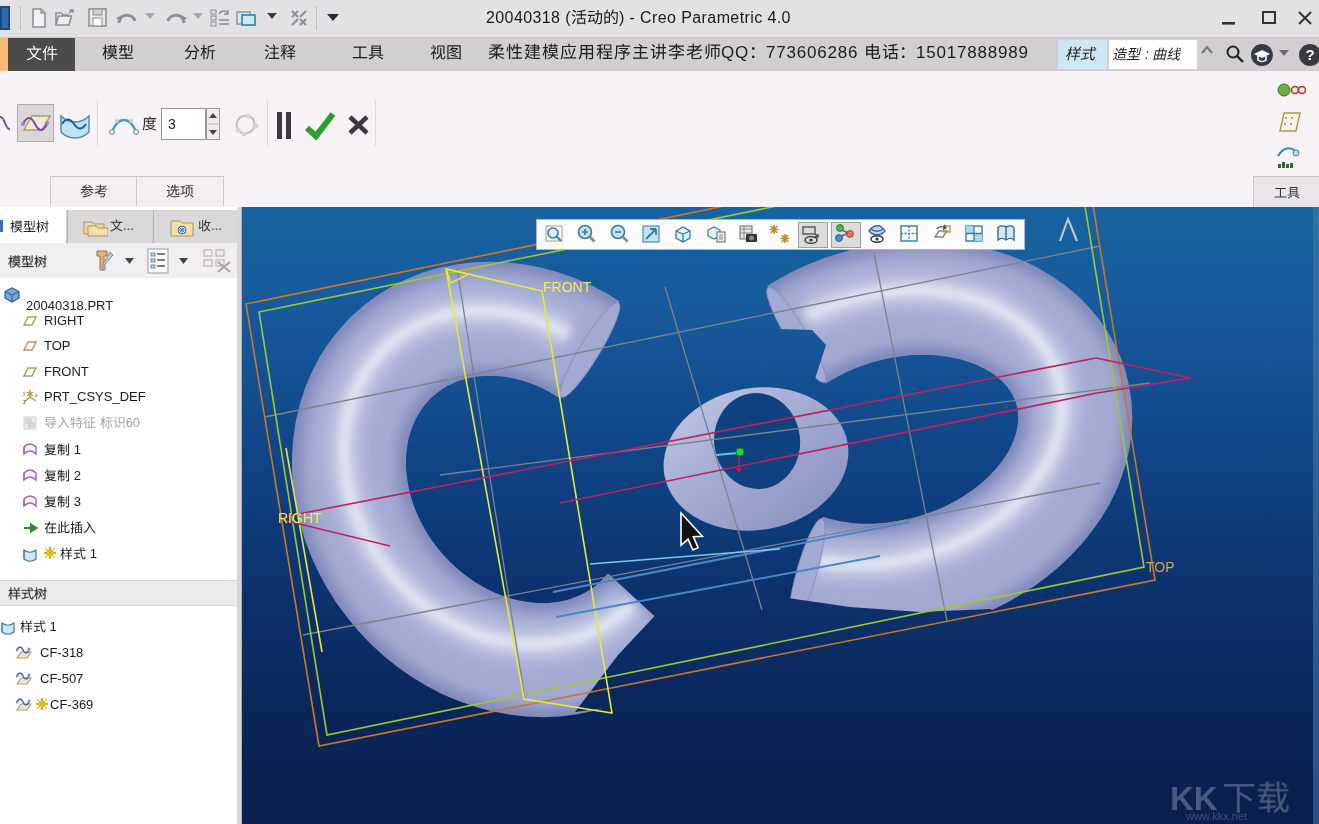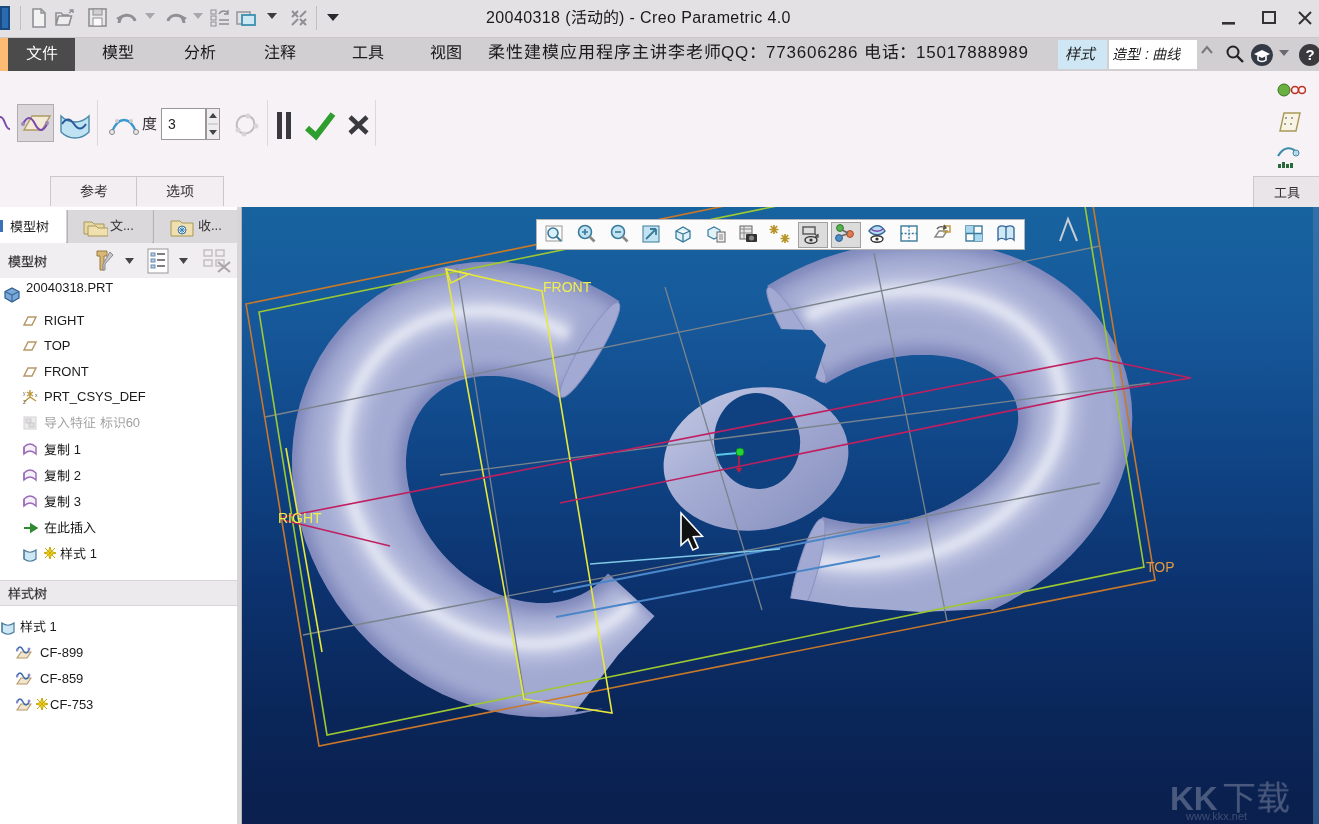--- a/index.html
+++ b/index.html
@@ -396,21 +396,21 @@
           <rect x="14" y="12" width="8" height="6" fill="none" stroke="#c0bcc0" stroke-width="1.4"></rect>
           <path d="M16 14 l12 10 m0-10 l-12 10" stroke="#a8a4a8" stroke-width="2"></path>
         </svg>
       </div>
     </div>
     <div class="abs" style="left:0;top:278px;width:237px;height:546px;background:#fff;font-size:13px;color:#1a1a1a">
       <svg class="abs" style="left:4px;top:9px" width="16" height="16" viewBox="0 0 16 16">
         <path d="M8 1 L15 4.5 L15 11 L8 15 L1 11 L1 4.5 Z" fill="#7aa8d8" stroke="#2a5a8a" stroke-width="1.2"></path>
         <path d="M1 4.5 L8 8 L15 4.5 M8 8 L8 15" fill="none" stroke="#3a6a9a" stroke-width="1.2"></path>
       </svg>
-      <div class="abs" style="left:26px;top:2px">20040318.PRT</div>
+      <div class="abs" style="left:26px;top:20px">20040318.PRT</div>
       <svg class="abs" style="left:22px;top:35px" width="16" height="16" viewBox="0 0 16 16">
         <path d="M2 12 L6 4 L14 4 L10 12 Z" fill="none" stroke="#b89868" stroke-width="1.5"></path>
       </svg>
       <div class="abs" style="left:44px;top:35px">RIGHT</div>
       <svg class="abs" style="left:22px;top:60px" width="16" height="16" viewBox="0 0 16 16">
         <path d="M2 12 L6 4 L14 4 L10 12 Z" fill="none" stroke="#b89868" stroke-width="1.5"></path>
       </svg>
       <div class="abs" style="left:44px;top:60px">TOP</div>
       <svg class="abs" style="left:22px;top:86px" width="16" height="16" viewBox="0 0 16 16">
         <path d="M2 12 L6 4 L14 4 L10 12 Z" fill="none" stroke="#b89868" stroke-width="1.5"></path>
@@ -544,38 +544,38 @@
             <use href="#u6837" x="0"></use>
             <use href="#u5F0F" x="1000"></use>
           </g>
         </svg>&nbsp;1</div>
       <svg class="abs" style="left:16px;top:367px" width="16" height="16" viewBox="0 0 16 16">
         <path d="M1 13 L5 7 L15 7 L11 13 Z" fill="#f0e6cc" stroke="#b89868" stroke-width="1.2"></path>
         <path d="M1 5 c2-4 4-4 6 0 s4 4 6 0" fill="none" stroke="#3a6ab0" stroke-width="1.6"></path>
         <circle cx="1" cy="5" r="1.5" fill="#8888cc"></circle>
         <circle cx="13" cy="4" r="1.5" fill="#8888cc"></circle>
       </svg>
-      <div class="abs" style="left:40px;top:367px">CF-899</div>
+      <div class="abs" style="left:40px;top:367px">CF-318</div>
       <svg class="abs" style="left:16px;top:393px" width="16" height="16" viewBox="0 0 16 16">
         <path d="M1 13 L5 7 L15 7 L11 13 Z" fill="#f0e6cc" stroke="#b89868" stroke-width="1.2"></path>
         <path d="M1 5 c2-4 4-4 6 0 s4 4 6 0" fill="none" stroke="#3a6ab0" stroke-width="1.6"></path>
         <circle cx="1" cy="5" r="1.5" fill="#8888cc"></circle>
         <circle cx="13" cy="4" r="1.5" fill="#8888cc"></circle>
       </svg>
-      <div class="abs" style="left:40px;top:393px">CF-859</div>
+      <div class="abs" style="left:40px;top:393px">CF-507</div>
       <svg class="abs" style="left:16px;top:419px" width="16" height="16" viewBox="0 0 16 16">
         <path d="M1 13 L5 7 L15 7 L11 13 Z" fill="#f0e6cc" stroke="#b89868" stroke-width="1.2"></path>
         <path d="M1 5 c2-4 4-4 6 0 s4 4 6 0" fill="none" stroke="#3a6ab0" stroke-width="1.6"></path>
         <circle cx="1" cy="5" r="1.5" fill="#8888cc"></circle>
         <circle cx="13" cy="4" r="1.5" fill="#8888cc"></circle>
       </svg>
       <svg class="abs" style="left:34px;top:418px" width="16" height="16" viewBox="0 0 16 16">
         <path d="M8 2 L9.5 6.5 L14 8 L9.5 9.5 L8 14 L6.5 9.5 L2 8 L6.5 6.5 Z M3 3 l10 10 M13 3 L3 13" fill="#f0d020" stroke="#c8a800" stroke-width="1"></path>
       </svg>
-      <div class="abs" style="left:50px;top:419px">CF-753</div>
+      <div class="abs" style="left:50px;top:419px">CF-369</div>
     </div>
     <div class="abs" style="left:237px;top:207px;width:5px;height:617px;background:#d8d5d8;border-right:1px solid #b8b4b8"></div>
     <svg class="abs" style="left:242px;top:207px" width="1077" height="617" viewBox="242 207 1077 617">
       <defs>
 <linearGradient id="bgg" gradientUnits="userSpaceOnUse" x1="0" y1="207" x2="0" y2="824">
 <stop offset="0" stop-color="#17639f"></stop>
           <stop offset="0.18" stop-color="#16599b"></stop>
 <stop offset="0.42" stop-color="#0f4384"></stop>
           <stop offset="0.62" stop-color="#0c326e"></stop>
 <stop offset="0.82" stop-color="#0a2659"></stop>

